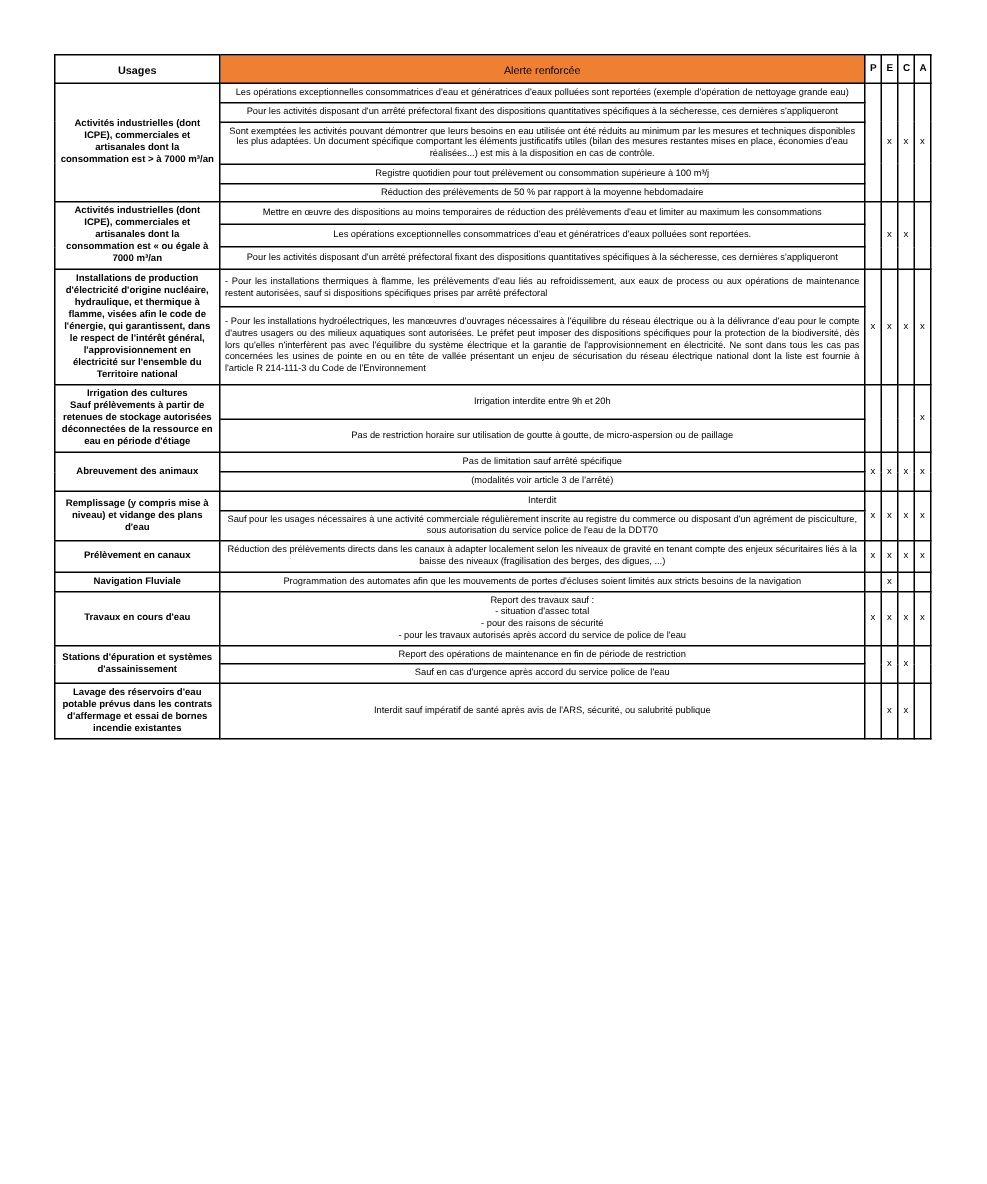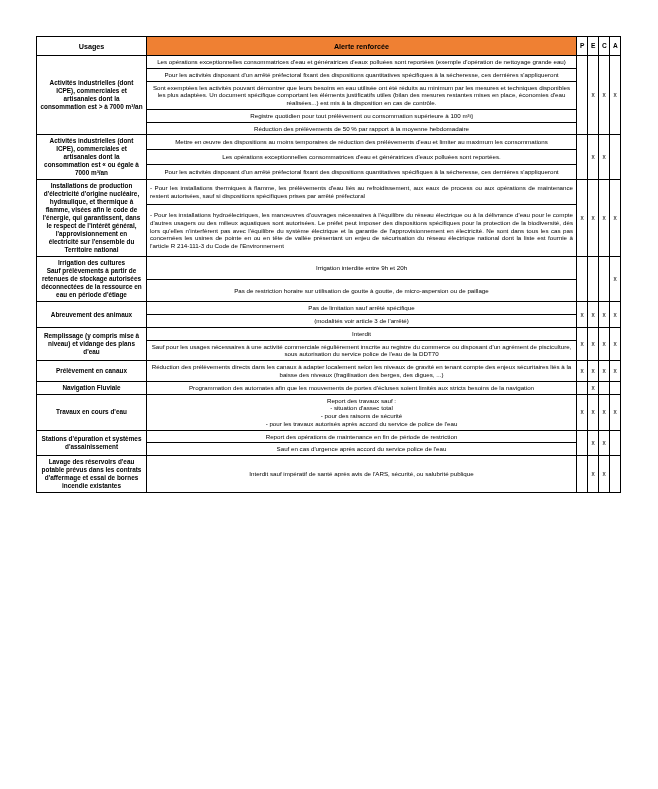--- a/index.html
+++ b/index.html
@@ -35,21 +35,21 @@
   th.hdr-usages {
     background: #ffffff;
     text-align: center;
     font-weight: bold;
     font-size: 7.2px;
     height: 14px;
   }
   th.hdr-alerte {
     background: #ef8033;
     text-align: center;
-    font-weight: bold;
+    font-weight: normal;
     font-size: 7.2px;
     color: #000000;
   }
   th.hdr-flag {
     background: #ffffff;
     text-align: center;
     font-weight: bold;
     font-size: 6.6px;
     width: 11px;
   }

